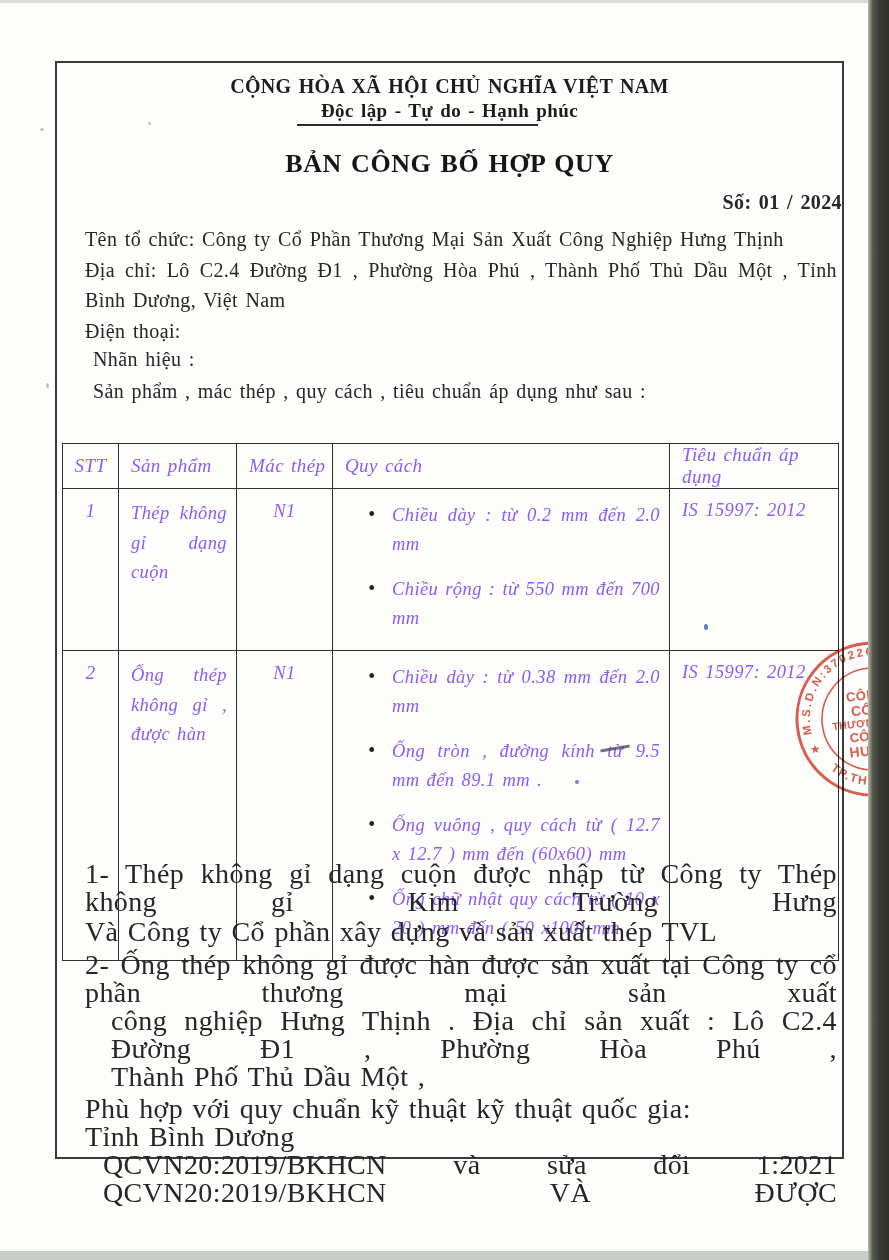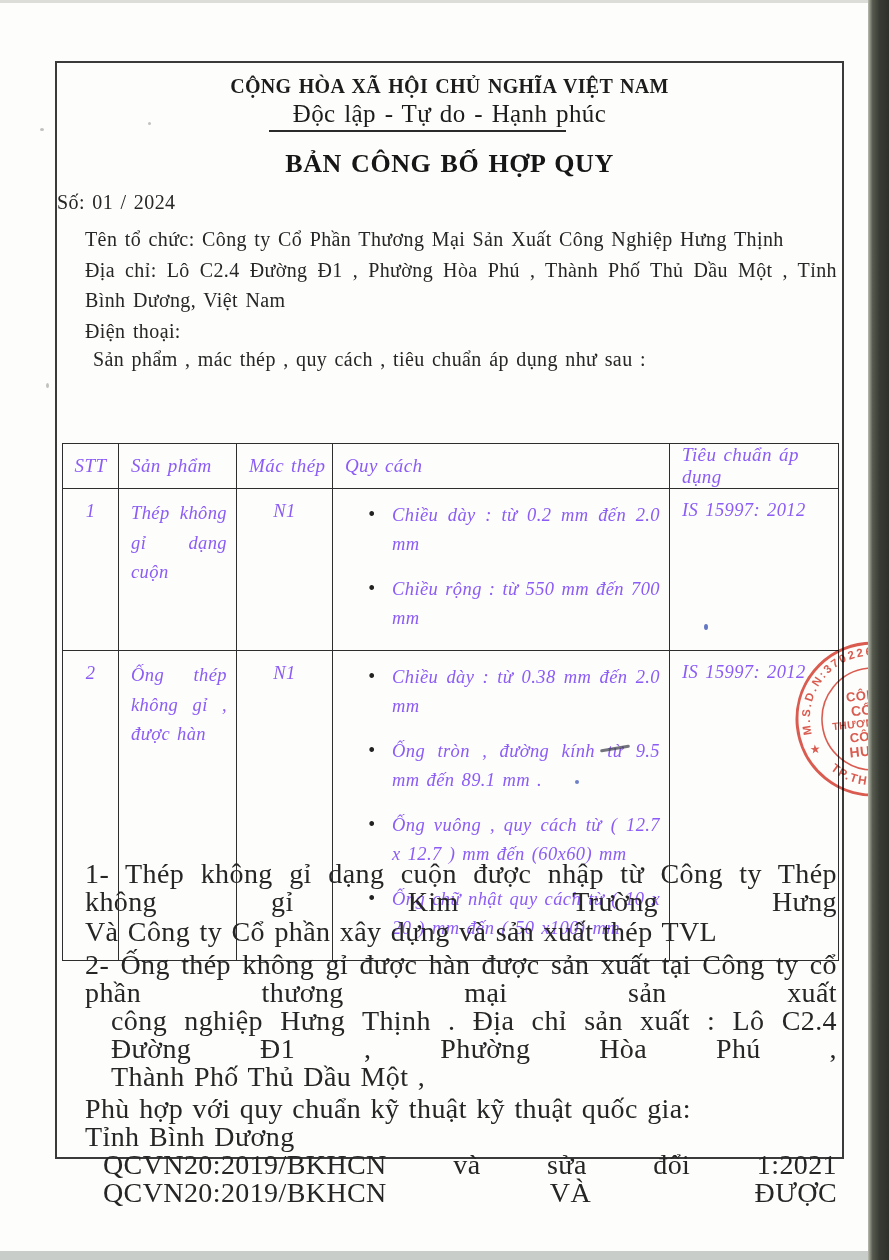--- a/index.html
+++ b/index.html
@@ -17,27 +17,27 @@
     background:linear-gradient(to right,#b9bcae 0,#565a4e 22%,#383b33 55%,#2e302a 100%); }
   .bottom-band { position:absolute; left:0; top:1251px; width:889px; height:9px; background:#c9cdc9; z-index:8; }
 
   
   .frame { position:absolute; left:55px; top:61px; width:785px; height:1094px;
     border:2px solid #3a3a3a; background:transparent; }
 
   .h-country { position:absolute; top:12px; left:0; width:100%; text-align:center;
     font-size:20px; font-weight:bold; color:#1c1c1c; letter-spacing:.3px; }
   .h-motto { position:absolute; top:37px; left:0; width:100%; text-align:center;
-    font-size:25px; font-weight:normal; color:#1c1c1c; }
+    font-size:19px; font-weight:bold; color:#1c1c1c; }
   .h-motto span { position:relative; padding:0 2px; }
   .h-motto span::after { content:""; position:absolute; left:-22px; right:42px; bottom:-5px;
     border-bottom:2.5px solid #2a2a2a; }
   .h-title { position:absolute; top:86px; left:0; width:100%; text-align:center;
     font-size:26px; font-weight:bold; color:#161616; letter-spacing:.6px; }
-  .h-number { position:absolute; top:128px; left:0; width:100%; text-align:left; font-size:20px; }
+  .h-number { position:absolute; top:128px; left:0; width:100%; text-align:right; font-size:20px;font-weight:bold; }
 
   .info { position:absolute; left:28px; top:161px; width:752px; font-size:20px; line-height:30.5px; }
   .product-block { position:absolute; left:36px; top:281px; width:744px; font-size:20px; line-height:31.5px; }
   .product-block b { letter-spacing:.5px; }
 
   .stretch { text-align:justify; text-align-last:justify; }
 
   .table-wrap { position:absolute; left:0; top:380px; width:785px; }
   table { border-collapse:collapse; table-layout:fixed; margin-left:5px; width:776px;
     font-size:18.5px; color:#8b5cf6;font-style:italic; }
@@ -91,20 +91,21 @@
     <div class="h-number">Số: 01 / 2024</div>
 
     <div class="info">
       <div>Tên tổ chức: Công ty Cổ Phần Thương Mại Sản Xuất Công Nghiệp Hưng Thịnh</div>
       <div class="stretch">Địa chỉ: Lô C2.4 Đường Đ1 , Phường Hòa Phú , Thành Phố Thủ Dầu Một , Tỉnh</div>
       <div>Bình Dương, Việt Nam</div>
       <div>Điện thoại:</div>
     </div>
 
     <div class="product-block">
+      <div>Nhãn hiệu :</div>
       <div>Sản phẩm , mác thép , quy cách , tiêu chuẩn áp dụng như sau :</div>
     </div>
 
     <div class="table-wrap">
       <table>
         <colgroup>
           <col style="width:56px">
             <col style="width:118px">
             <col style="width:96px">
             <col style="width:337px">

